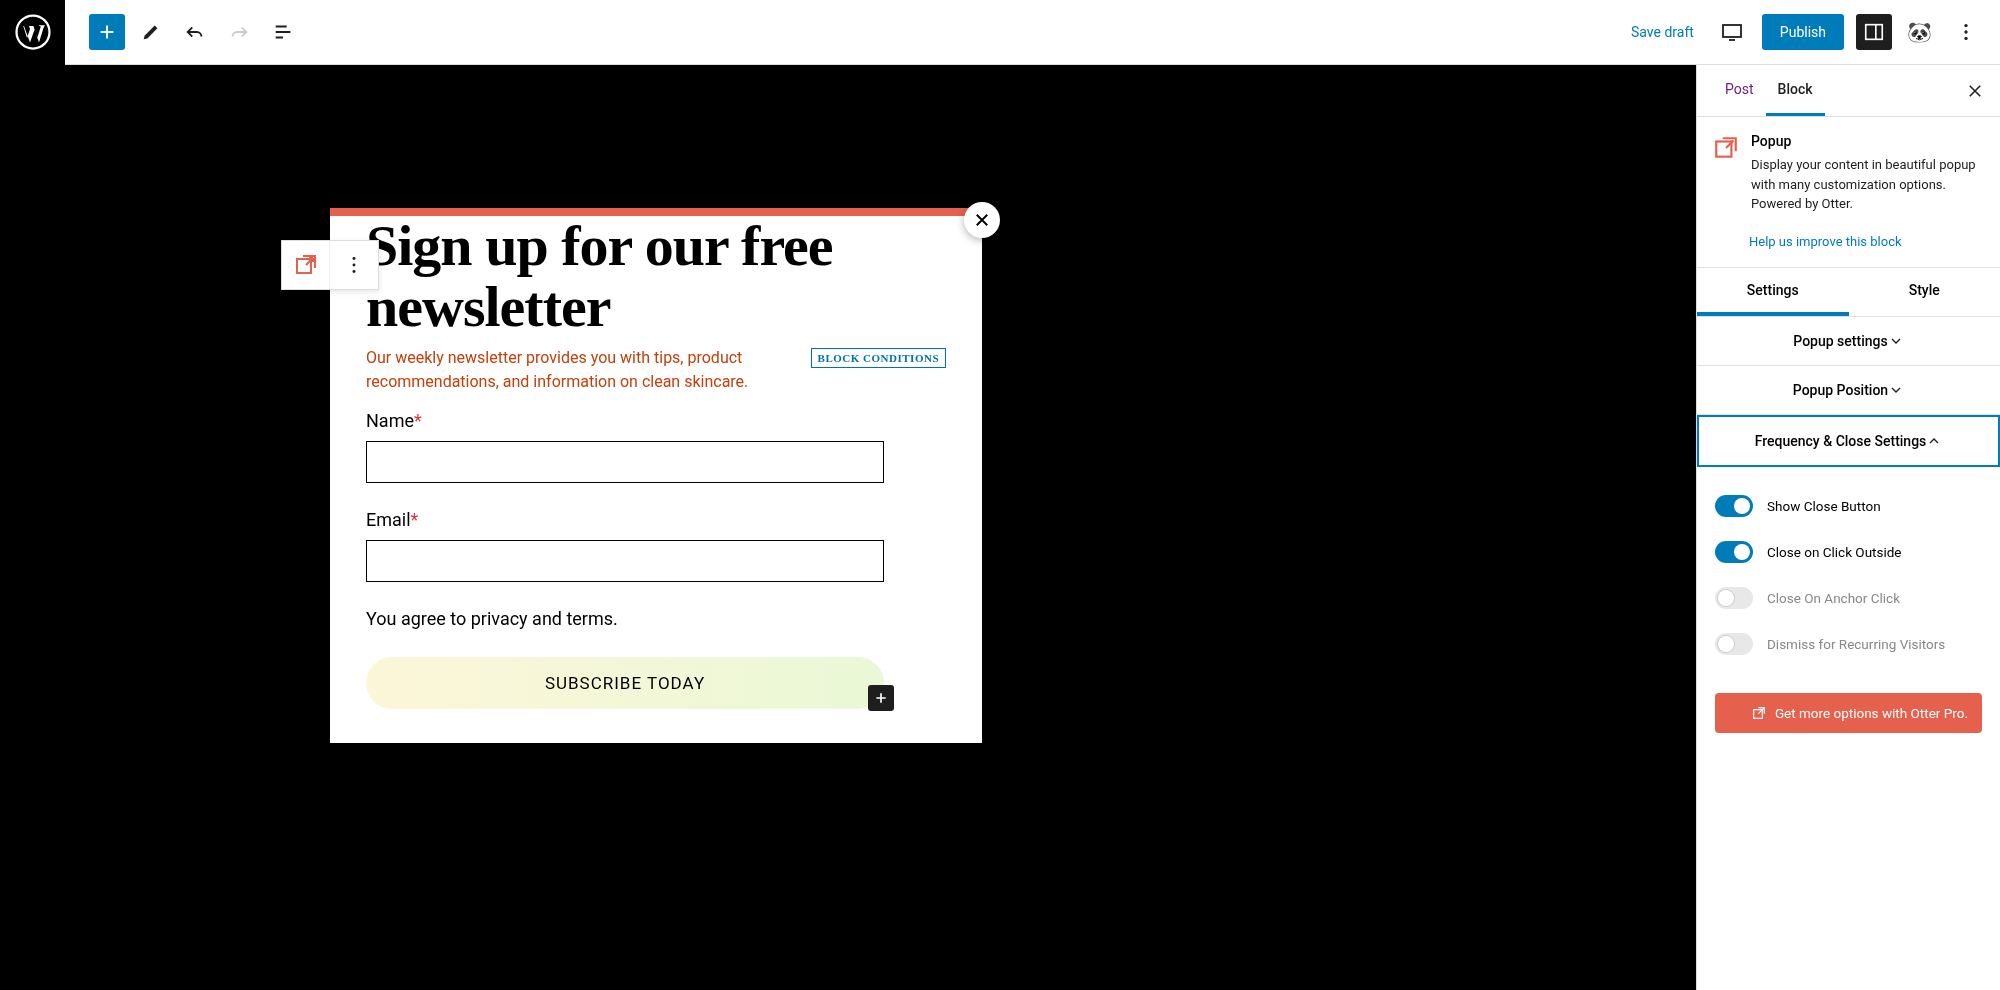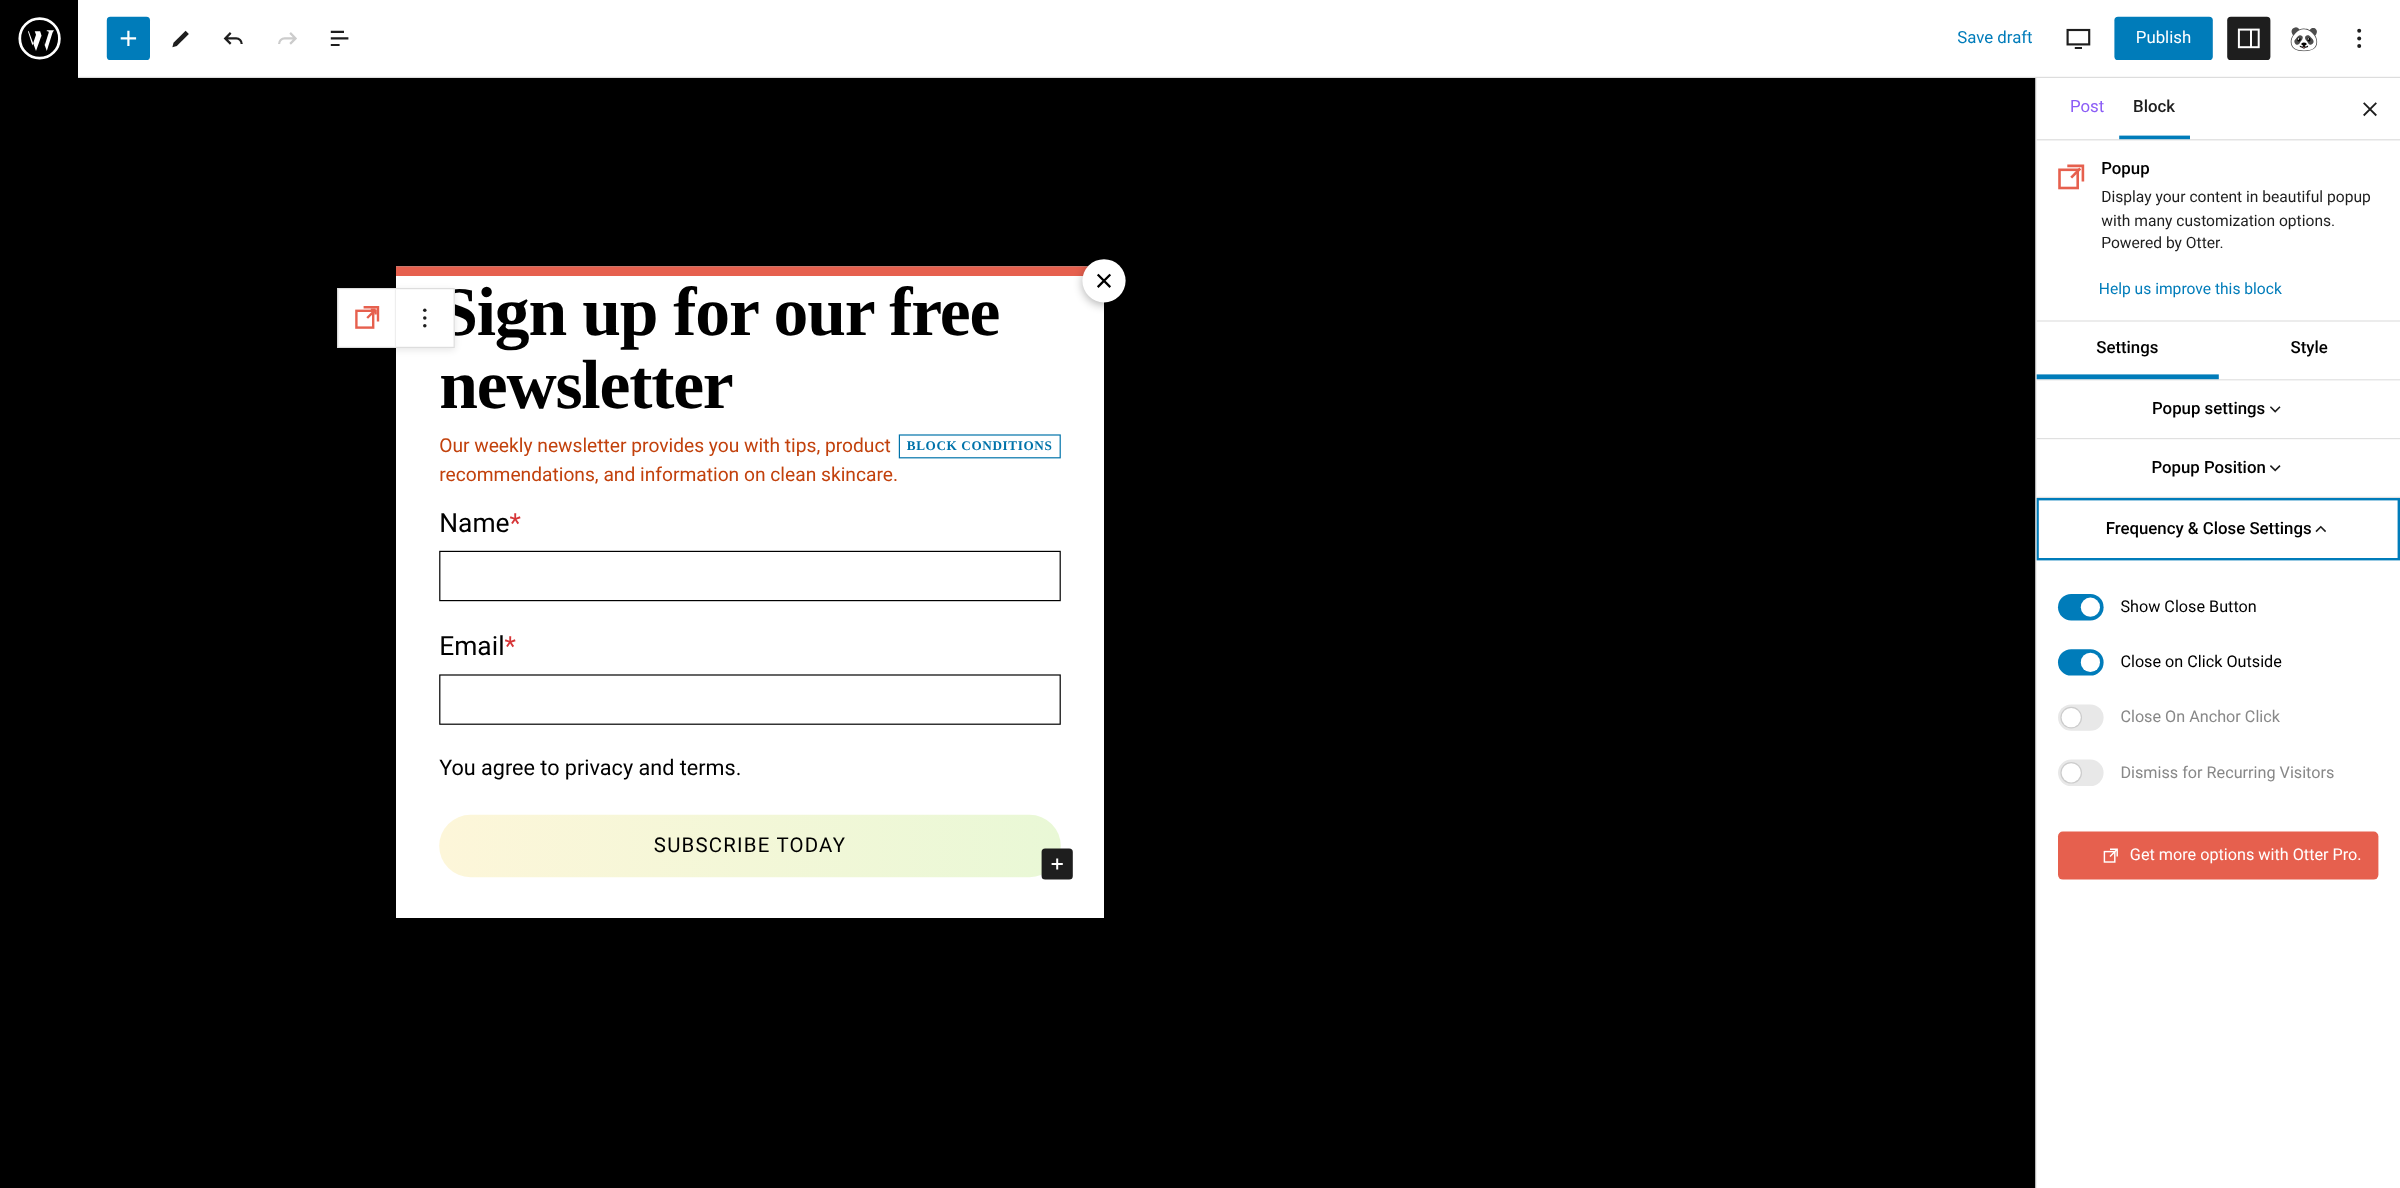--- a/index.html
+++ b/index.html
@@ -26,38 +26,38 @@
 .main { flex: 1; display: flex; min-height: 0; }
 .canvas { flex: 1; background: #000; position: relative; overflow: hidden; }
 
 
 .block-toolbar { position: absolute; top: 175px; left: 281px; display: flex; background:#fff; border:1px solid #ddd; box-shadow:0 2px 6px rgba(0,0,0,.1); z-index:5; }
 .block-toolbar .bt-cell { width:48px; height:48px; display:flex;align-items:center;justify-content:center; border-right:1px solid #eee; cursor:pointer; }
 .block-toolbar .bt-cell:last-child{border-right:none;}
 .bt-popup-icon { color:#e6604e; }
 
 
-.popup { position: absolute; top: 157px; left: 330px; width: 590px; background: #fff; }
+.popup { position: absolute; top: 143px; left: 330px; width: 652px; background: #fff; }
 .popup-bar { height: 8px; background: #e6604e; }
 .popup-close { position:absolute; top:-6px; right:-18px; width:36px; height:36px; border-radius:50%; background:#fff; display:flex;align-items:center;justify-content:center; box-shadow:0 2px 8px rgba(0,0,0,.3); cursor:pointer; font-size:20px; font-weight:bold; }
 .popup-body { padding: 0 36px 34px 36px; }
 .popup-title { font-family: Georgia, "Times New Roman", serif; font-weight: 900; font-size: 58px; line-height: 1.05; letter-spacing: -1px; margin-bottom: 8px; }
 .block-conditions-tag { float:right; border:1px solid #0073aa; color:#0073aa; font-weight:900; font-size:11px; letter-spacing:.5px; padding:3px 6px; margin-top:2px; font-family: Georgia, serif; text-transform:uppercase; }
 .popup-desc { font-size: 16px; line-height:1.5; color:#c2410c; margin-bottom:16px; clear:none; }
-.field-label { font-size:22px; margin-bottom:10px; }
+.field-label { font-size:18px; margin-bottom:10px; }
 .req { color:#d63638; }
 .field-input { width: 518px; height: 42px; border:1px solid #000; margin-bottom:26px; background:#fff; }
 .popup-terms { font-size:18px; margin-top:12px; margin-bottom:28px; }
 .subscribe-btn { width:518px; padding:16px; text-align:center; font-size:17px; letter-spacing:1px; background: linear-gradient(to right, #fdf6d9, #e9f8d6); border-radius:30px; cursor:pointer; position:relative; }
 .add-block-btn { position:absolute; right:-10px; bottom:-2px; width:26px; height:26px; background:#1e1e1e; color:#fff; display:flex;align-items:center;justify-content:center; border-radius:3px; cursor:pointer; font-size:18px; }
 
 
 .sidebar { width: 304px; border-left:1px solid #ddd; background:#fff; display:flex; flex-direction:column; overflow-y:auto; }
 .side-tabs { display:flex; align-items:center; border-bottom:1px solid #ddd; padding: 0 16px; height:52px; }
-.side-tab { padding: 16px 12px; font-size:14px; color:#8b5cf6; cursor:pointer; border-bottom:3px solid transparent; }
+.side-tab { padding: 16px 12px; font-size:14px; color:#701a75; cursor:pointer; border-bottom:3px solid transparent; }
 .side-tab.active { border-bottom-color:#007cba; font-weight:510; color:#1e1e1e; }
 .side-close { margin-left:auto; cursor:pointer; font-size:18px; }
 
 .block-info { padding: 16px; display:flex; gap:12px; }
 .block-info-icon { width:26px; height:26px; color:#e6604e; flex-shrink:0; margin-top:2px; }
 .block-info-txt h3 { font-size:14px; font-weight:500; margin-bottom:6px; }
 .block-info-txt p { font-size:13px; color:#1e1e1e; line-height:1.5; }
 .help-link { display:block; padding: 4px 16px 18px; color:#007cba; font-size:13px; text-decoration:none; cursor:pointer;margin-left:36px; }
 
 .settings-tabs { display:flex; border-top:1px solid #e0e0e0; border-bottom:1px solid #e0e0e0; }

